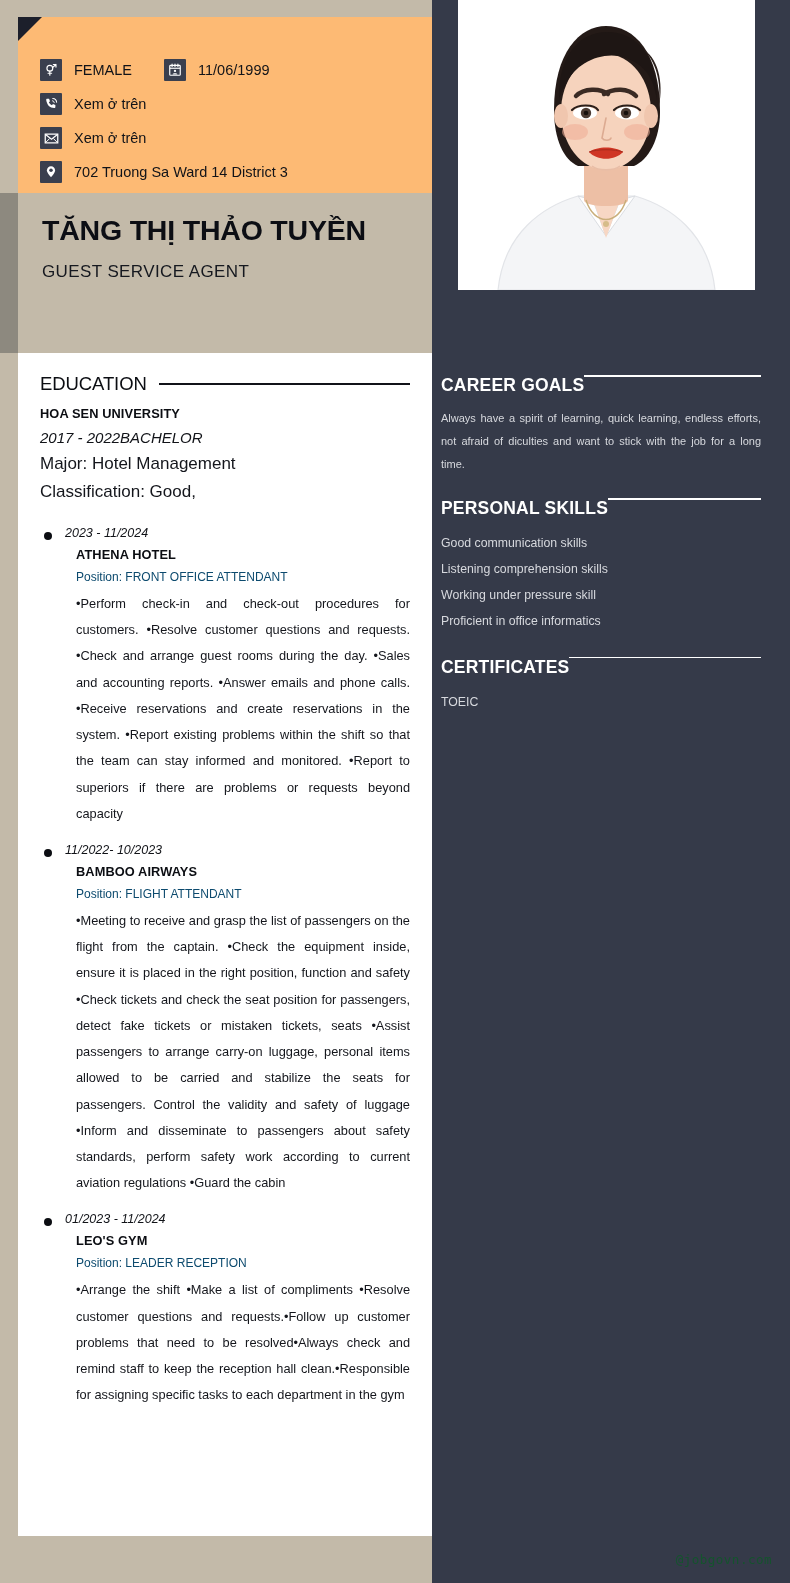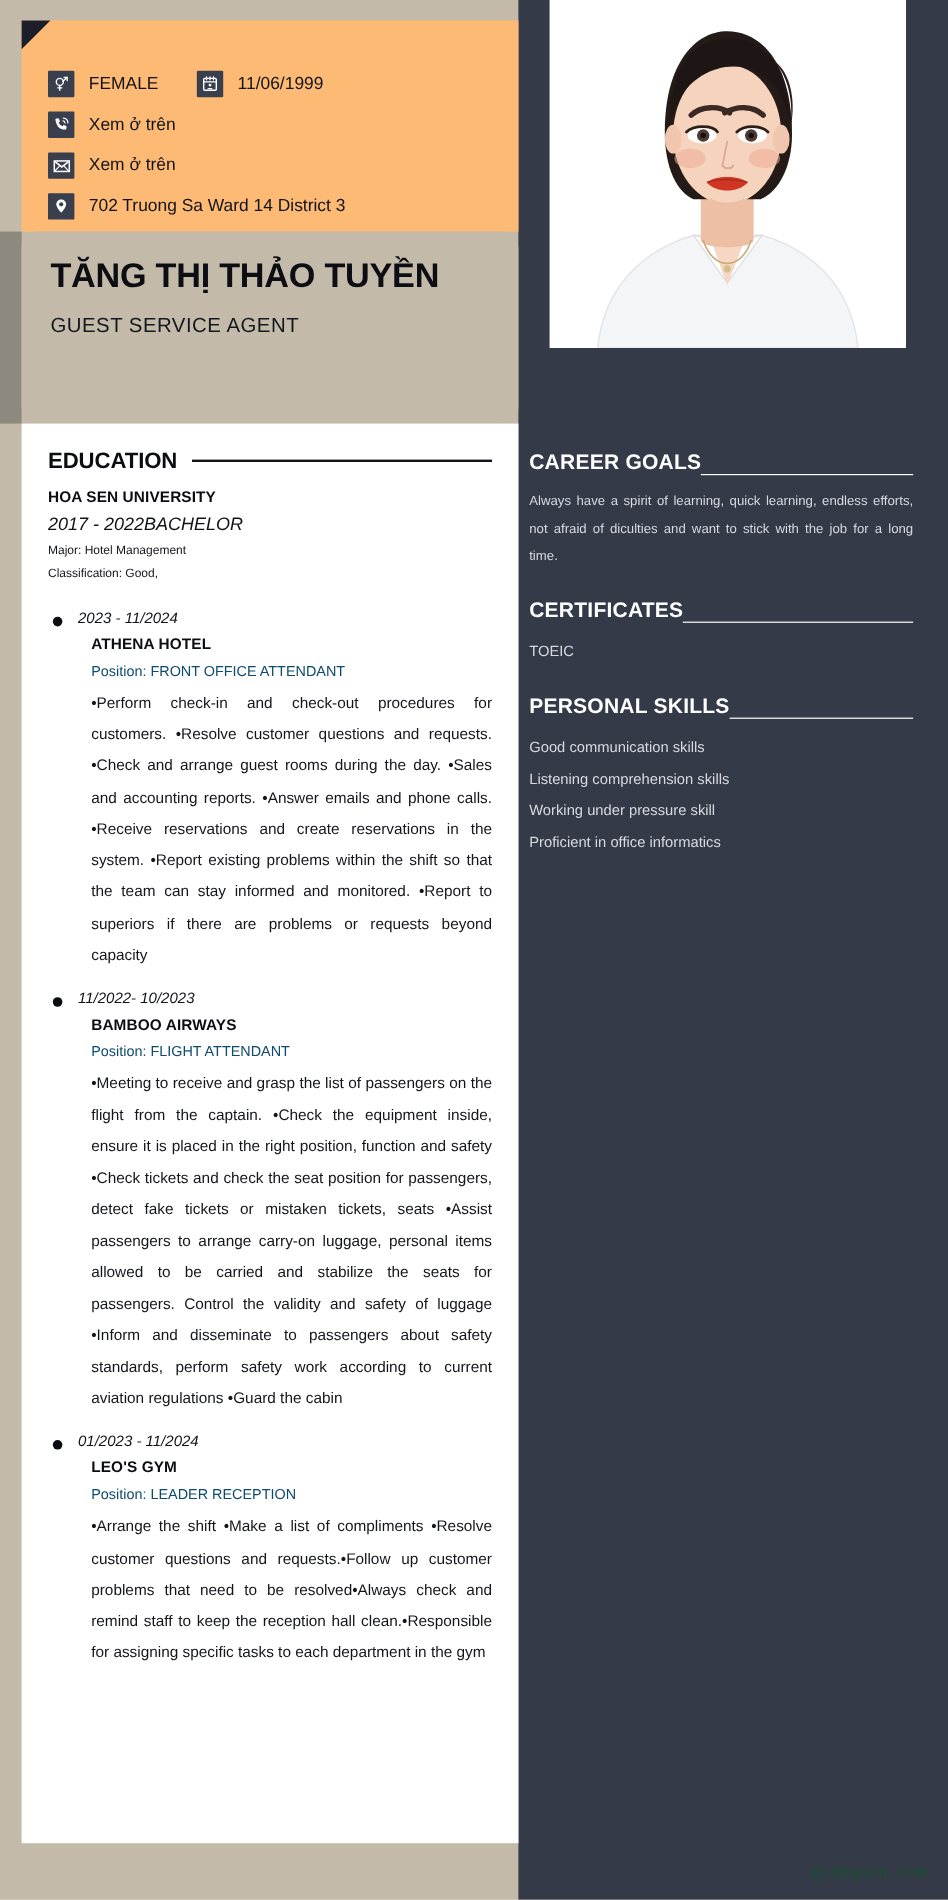--- a/index.html
+++ b/index.html
@@ -49,21 +49,21 @@
     left: 441px;
     top: 375px;
     width: 320px;
     z-index: 4;
   }
 
   .r-section { margin-bottom: 22px; }
 
   .r-head {
     display: flex;
-    align-items: flex-end;
+    align-items: flex-start;
     margin-bottom: 11px;
   }
   .r-head-text {
     color: #ffffff;
     font-size: 17.5px;
     font-weight: bold;
     letter-spacing: 0.2px;
     white-space: nowrap;
   }
   .r-head-rule {
@@ -164,21 +164,20 @@
   .c-pair-2 { margin-left: 32px; }
 
   .name-band {
     position: absolute;
     left: 18px;
     top: 193px;
     width: 414px;
     height: 160px;
     background: #c3baa9;
     z-index: 3;
-    border-radius: 14px;
   }
   .name-inner { padding: 20px 24px 0 24px; }
 
   .full-name {
     font-size: 28.5px;
     font-weight: bold;
     color: #0c0e14;
     line-height: 1.22;
     letter-spacing: -0.2px;
   }
@@ -203,21 +202,21 @@
   .left-inner { padding: 20px 22px 0 22px; }
 
   .l-head {
     display: flex;
     align-items: center;
     gap: 12px;
     margin-bottom: 11px;
   }
   .l-head-text {
     font-size: 18.5px;
-    font-weight: bold;
+    font-weight: normal;
     color: #0b0d12;
     letter-spacing: -0.1px;
     white-space: nowrap;
   }
   .l-head-rule {
     flex: 1;
     height: 2px;
     background: #111319;
   }
 
@@ -228,21 +227,21 @@
     margin-bottom: 8px;
     letter-spacing: 0.1px;
   }
   .edu-years {
     font-size: 15px;
     font-style: italic;
     color: #111318;
     margin-bottom: 8px;
   }
   .edu-line {
-    font-size: 10px;
+    font-size: 17px;
     color: #14161c;
     margin-bottom: 8px;
   }
 
   .exp-block { margin-bottom: 16px; }
 
   .exp-date-row {
     display: flex;
     align-items: flex-end;
     gap: 13px;
@@ -348,35 +347,35 @@
     <div class="r-section">
       <div class="r-head">
         <span class="r-head-text">CAREER GOALS</span>
         <span class="r-head-rule"></span>
       </div>
       <div class="r-para">Always have a spirit of learning, quick learning, endless efforts, not afraid of diculties and want to stick with the job for a long time.</div>
     </div>
 
     <div class="r-section">
       <div class="r-head">
-        <span class="r-head-text">CERTIFICATES</span>
-        <span class="r-head-rule"></span>
-      </div>
-      <div class="r-item">TOEIC</div>
-    </div>
-
-    <div class="r-section">
-      <div class="r-head">
         <span class="r-head-text">PERSONAL SKILLS</span>
         <span class="r-head-rule"></span>
       </div>
       <div class="r-item">Good communication skills</div>
       <div class="r-item">Listening comprehension skills</div>
       <div class="r-item">Working under pressure skill</div>
       <div class="r-item">Proficient in office informatics</div>
+    </div>
+
+    <div class="r-section">
+      <div class="r-head">
+        <span class="r-head-text">CERTIFICATES</span>
+        <span class="r-head-rule"></span>
+      </div>
+      <div class="r-item">TOEIC</div>
     </div>
 
   </div>
 
   <div class="watermark">@jobgovn.com</div>
 
   <div class="left-gray-strip"></div>
 
   <div class="contact-card">
     <div class="corner-tri"></div>

